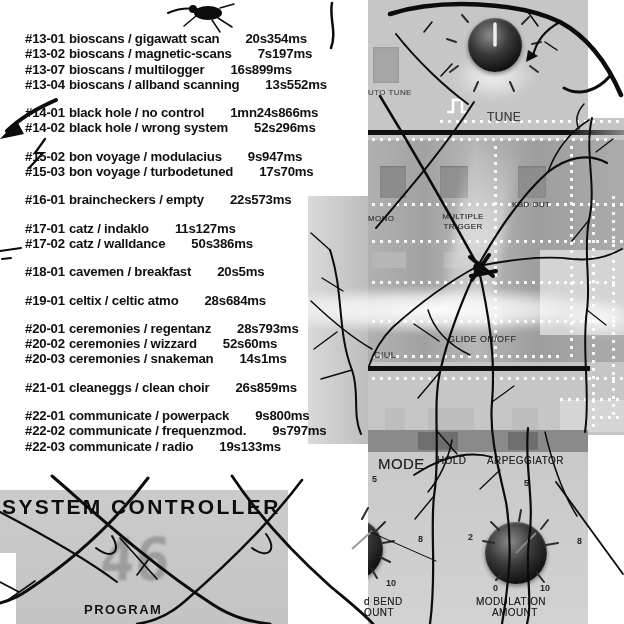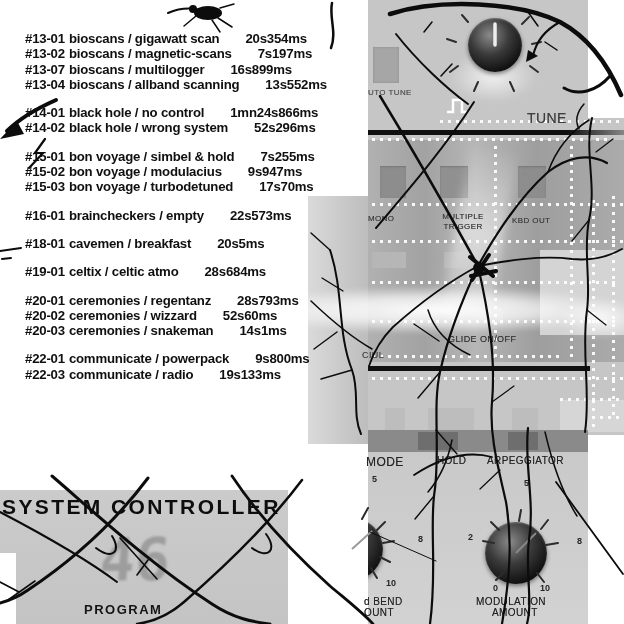--- a/index.html
+++ b/index.html
@@ -89,27 +89,27 @@
   </div>
 
   <div class="flare" style="left:300px;top:286px;width:324px;height:48px;background:radial-gradient(ellipse at 42% 50%,rgba(255,255,255,.98) 0%,rgba(255,255,255,.7) 38%,rgba(255,255,255,0) 72%);filter:blur(2px);"></div>
   <div class="flare" style="left:455px;top:150px;width:48px;height:170px;background:linear-gradient(180deg,rgba(255,255,255,.05),rgba(255,255,255,.5),rgba(255,255,255,.1));transform:rotate(10deg);filter:blur(5px);"></div>
   <div class="flare" style="left:556px;top:298px;width:90px;height:40px;background:radial-gradient(ellipse,rgba(255,255,255,.85),rgba(255,255,255,0) 70%);filter:blur(3px);"></div>
 
   <div class="ph" style="left:588px;top:0;width:36px;height:118px;background:#fff;"></div>
   <div class="ph" style="left:588px;top:435px;width:36px;height:189px;background:#fff;"></div>
 
   <div class="plabel" style="left:368px;top:88px;font-size:8px;color:#5a5a5a;">UTO TUNE</div>
-  <div class="plabel" style="left:487px;top:110px;font-size:14px;color:#3f3f3f;margin-left:40px;">TUNE</div>
+  <div class="plabel" style="left:487px;top:110px;font-size:12px;color:#3f3f3f;">TUNE</div>
   <div class="plabel" style="left:368px;top:214px;font-size:8px;">MONO</div>
   <div class="plabel" style="left:432px;top:212px;width:62px;font-size:8px;line-height:10px;text-align:center;">MULTIPLE TRIGGER</div>
-  <div class="plabel" style="left:512px;top:216px;font-size:8px;">KBD OUT</div>
+  <div class="plabel" style="left:512px;top:200px;font-size:8px;">KBD OUT</div>
   <div class="plabel" style="left:448px;top:334px;font-size:9px;color:#333;">GLIDE ON/OFF</div>
-  <div class="plabel" style="left:362px;top:350px;font-size:9px;color:#4a4a4a;">CIUL</div>
-  <div class="plabel" style="left:366px;top:455px;font-size:12px;color:#242424;">MODE</div>
+  <div class="plabel" style="left:374px;top:350px;font-size:9px;color:#4a4a4a;">CIUL</div>
+  <div class="plabel" style="left:378px;top:455px;font-size:15px;color:#242424;">MODE</div>
   <div class="plabel" style="left:437px;top:455px;font-size:10px;color:#242424;">HOLD</div>
   <div class="plabel" style="left:487px;top:455px;font-size:10px;color:#242424;">ARPEGGIATOR</div>
   <div class="plabel" style="left:364px;top:596px;font-size:10px;color:#242424;">d BEND</div>
   <div class="plabel" style="left:364px;top:607px;font-size:10px;color:#242424;">OUNT</div>
   <div class="plabel" style="left:476px;top:596px;font-size:10px;color:#242424;">MODULATION</div>
   <div class="plabel" style="left:492px;top:607px;font-size:10px;color:#242424;">AMOUNT</div>
 
   <div class="scalenum" style="left:372px;top:474px;">5</div>
   <div class="scalenum" style="left:418px;top:534px;">8</div>
   <div class="scalenum" style="left:386px;top:578px;">10</div>
@@ -148,40 +148,47 @@
         <div class="trow"><span class="tid">#13-01</span><span class="ttl">bioscans / gigawatt scan</span><span class="dur">20s354ms</span></div>
         <div class="trow"><span class="tid">#13-02</span><span class="ttl">bioscans / magnetic-scans</span><span class="dur">7s197ms</span></div>
         <div class="trow"><span class="tid">#13-07</span><span class="ttl">bioscans / multilogger</span><span class="dur">16s899ms</span></div>
         <div class="trow"><span class="tid">#13-04</span><span class="ttl">bioscans / allband scanning</span><span class="dur">13s552ms</span></div>
       </div>
       <div class="tgroup">
         <div class="trow"><span class="tid">#14-01</span><span class="ttl">black hole / no control</span><span class="dur">1mn24s866ms</span></div>
         <div class="trow"><span class="tid">#14-02</span><span class="ttl">black hole / wrong system</span><span class="dur">52s296ms</span></div>
       </div>
       <div class="tgroup">
-        <div class="trow"><span class="tid">#15-01</span><span class="ttl">bon voyage / simbel &amp; hold</span><span class="dur">7s255ms</span></div>
         <div class="trow"><span class="tid">#15-02</span><span class="ttl">bon voyage / modulacius</span><span class="dur">9s947ms</span></div>
         <div class="trow"><span class="tid">#15-03</span><span class="ttl">bon voyage / turbodetuned</span><span class="dur">17s70ms</span></div>
       </div>
       <div class="tgroup">
         <div class="trow"><span class="tid">#16-01</span><span class="ttl">braincheckers / empty</span><span class="dur">22s573ms</span></div>
+      </div>
+      <div class="tgroup">
+        <div class="trow"><span class="tid">#17-01</span><span class="ttl">catz / indaklo</span><span class="dur">11s127ms</span></div>
+        <div class="trow"><span class="tid">#17-02</span><span class="ttl">catz / walldance</span><span class="dur">50s386ms</span></div>
       </div>
       <div class="tgroup">
         <div class="trow"><span class="tid">#18-01</span><span class="ttl">cavemen / breakfast</span><span class="dur">20s5ms</span></div>
       </div>
       <div class="tgroup">
         <div class="trow"><span class="tid">#19-01</span><span class="ttl">celtix / celtic atmo</span><span class="dur">28s684ms</span></div>
       </div>
       <div class="tgroup">
         <div class="trow"><span class="tid">#20-01</span><span class="ttl">ceremonies / regentanz</span><span class="dur">28s793ms</span></div>
         <div class="trow"><span class="tid">#20-02</span><span class="ttl">ceremonies / wizzard</span><span class="dur">52s60ms</span></div>
         <div class="trow"><span class="tid">#20-03</span><span class="ttl">ceremonies / snakeman</span><span class="dur">14s1ms</span></div>
       </div>
       <div class="tgroup">
+        <div class="trow"><span class="tid">#21-01</span><span class="ttl">cleaneggs / clean choir</span><span class="dur">26s859ms</span></div>
+      </div>
+      <div class="tgroup">
         <div class="trow"><span class="tid">#22-01</span><span class="ttl">communicate / powerpack</span><span class="dur">9s800ms</span></div>
+        <div class="trow"><span class="tid">#22-02</span><span class="ttl">communicate / frequenzmod.</span><span class="dur">9s797ms</span></div>
         <div class="trow"><span class="tid">#22-03</span><span class="ttl">communicate / radio</span><span class="dur">19s133ms</span></div>
       </div>
     </div>
 
   <svg width="624" height="624" viewBox="0 0 624 624">
     <g stroke="#0c0c0c" fill="none" stroke-linecap="round">
 
       <path d="M390,14 C440,-2 520,2 560,22 C586,36 606,60 621,95" stroke-width="4.5"></path>
       <path d="M560,22 C545,30 536,42 533,56" stroke-width="2"></path>
       <path d="M610,76 C596,92 578,96 564,88" stroke-width="3"></path>

